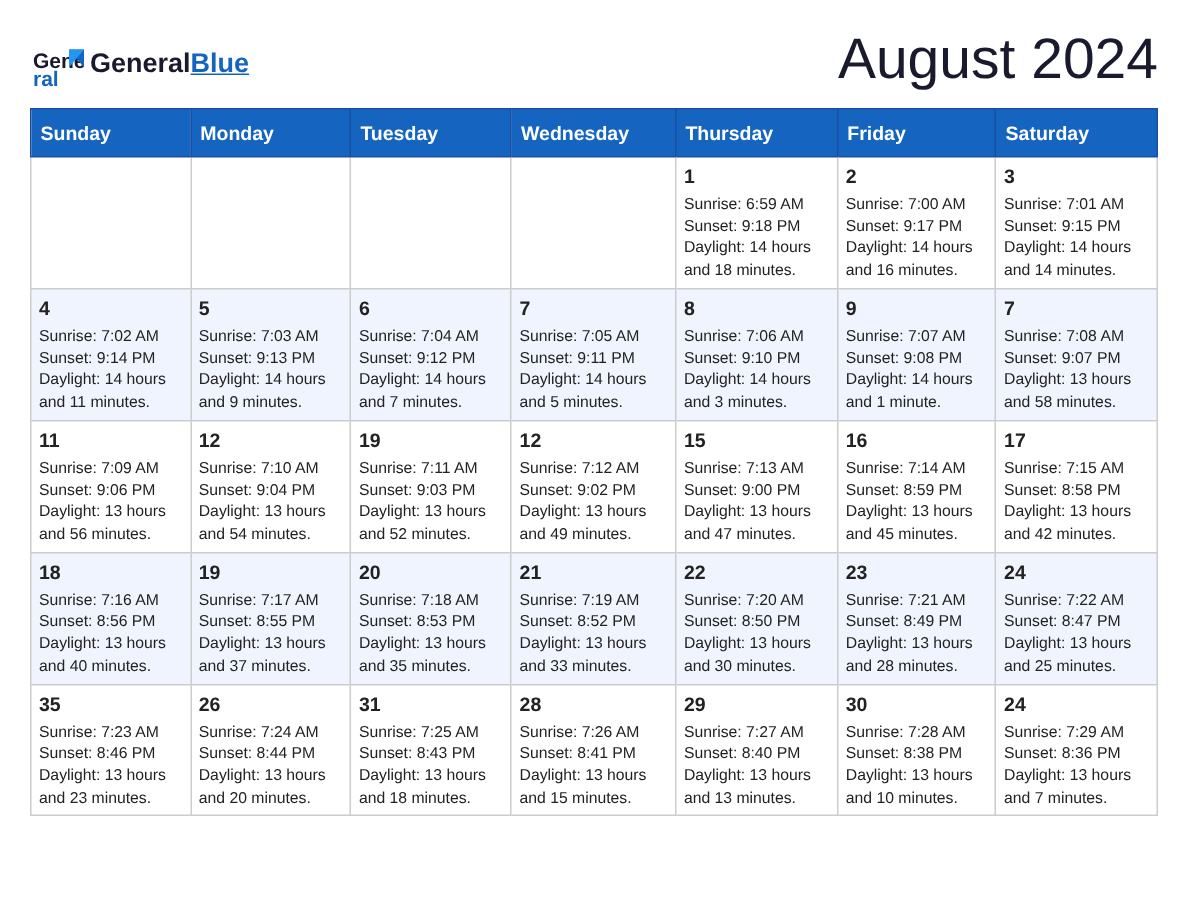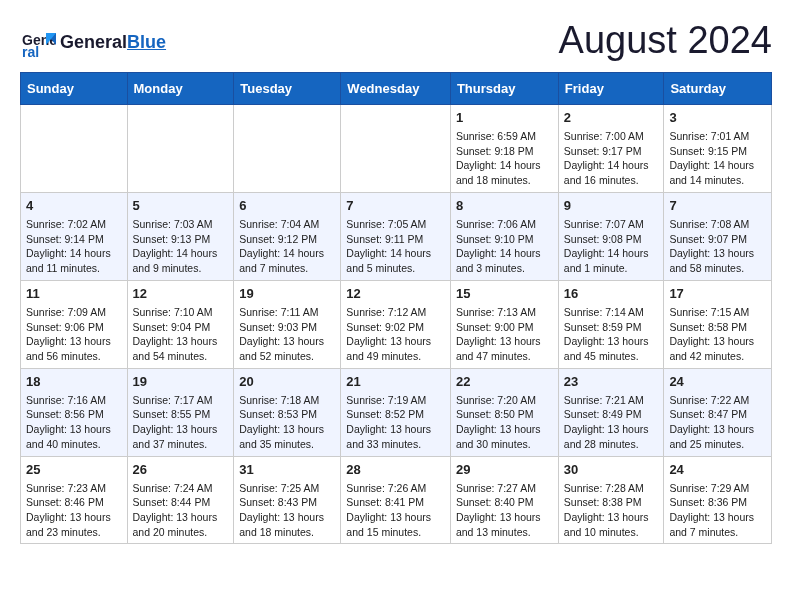--- a/index.html
+++ b/index.html
@@ -225,21 +225,21 @@
           <span class="day-number">23</span>
           <div class="day-info">Sunrise: 7:21 AM<br>Sunset: 8:49 PM<br>Daylight: 13 hours and 28 minutes.</div>
         </td>
         <td>
           <span class="day-number">24</span>
           <div class="day-info">Sunrise: 7:22 AM<br>Sunset: 8:47 PM<br>Daylight: 13 hours and 25 minutes.</div>
         </td>
       </tr>
       <tr>
         <td>
-          <span class="day-number">25</span>
+          <span class="day-number">35</span>
           <div class="day-info">Sunrise: 7:23 AM<br>Sunset: 8:46 PM<br>Daylight: 13 hours and 23 minutes.</div>
         </td>
         <td>
           <span class="day-number">26</span>
           <div class="day-info">Sunrise: 7:24 AM<br>Sunset: 8:44 PM<br>Daylight: 13 hours and 20 minutes.</div>
         </td>
         <td>
           <span class="day-number">31</span>
           <div class="day-info">Sunrise: 7:25 AM<br>Sunset: 8:43 PM<br>Daylight: 13 hours and 18 minutes.</div>
         </td>

